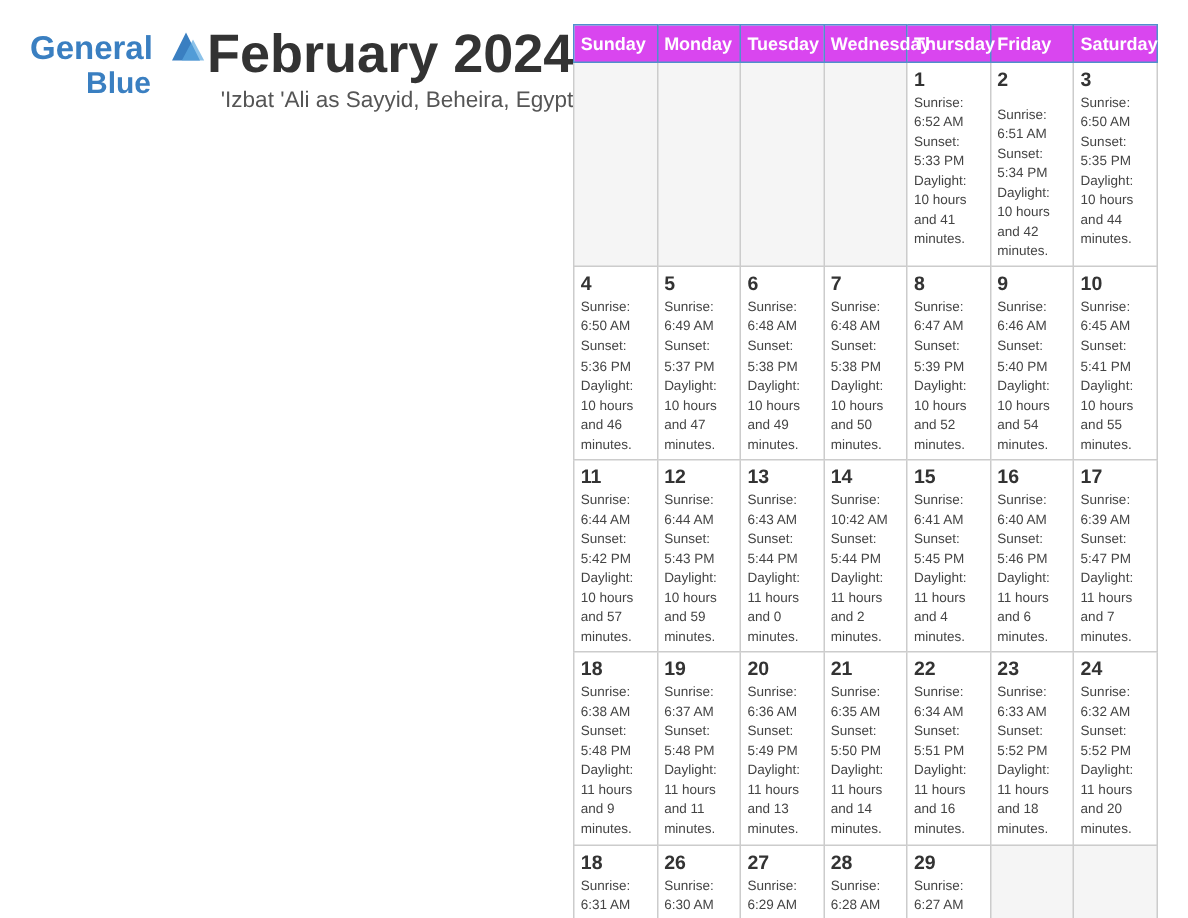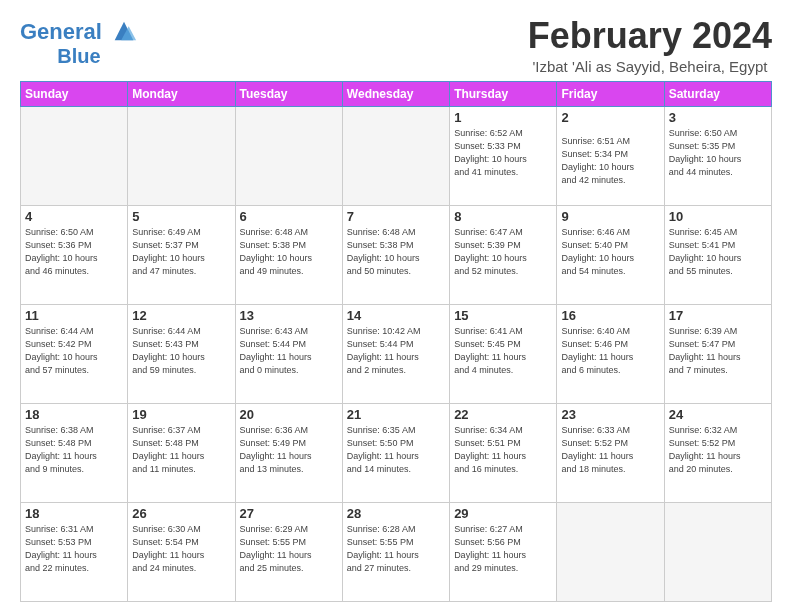--- a/index.html
+++ b/index.html
@@ -8,21 +8,20 @@
       background: #fff;
       width: 792px;
       height: 612px;
       overflow: hidden;
     }
     .page {
       width: 792px;
       height: 612px;
       padding: 16px 20px 10px 20px;
       display: flex;
-      flex-direction: column;
     }
     .header {
       display: flex;
       justify-content: space-between;
       align-items: flex-start;
       margin-bottom: 6px;
     }
     .logo {
       display: flex;
       align-items: center;
@@ -37,21 +36,21 @@
     .logo-text span {
       color: #3a7fc1;
     }
     .logo-icon {
       width: 28px;
       height: 28px;
       margin-left: 2px;
       margin-top: -4px;
     }
     .title-block {
-      text-align: center;
+      text-align: right;
     }
     .month-title {
       font-size: 36px;
       font-weight: bold;
       color: #333;
       line-height: 1.1;
     }
     .location-title {
       font-size: 15px;
       color: #555;

